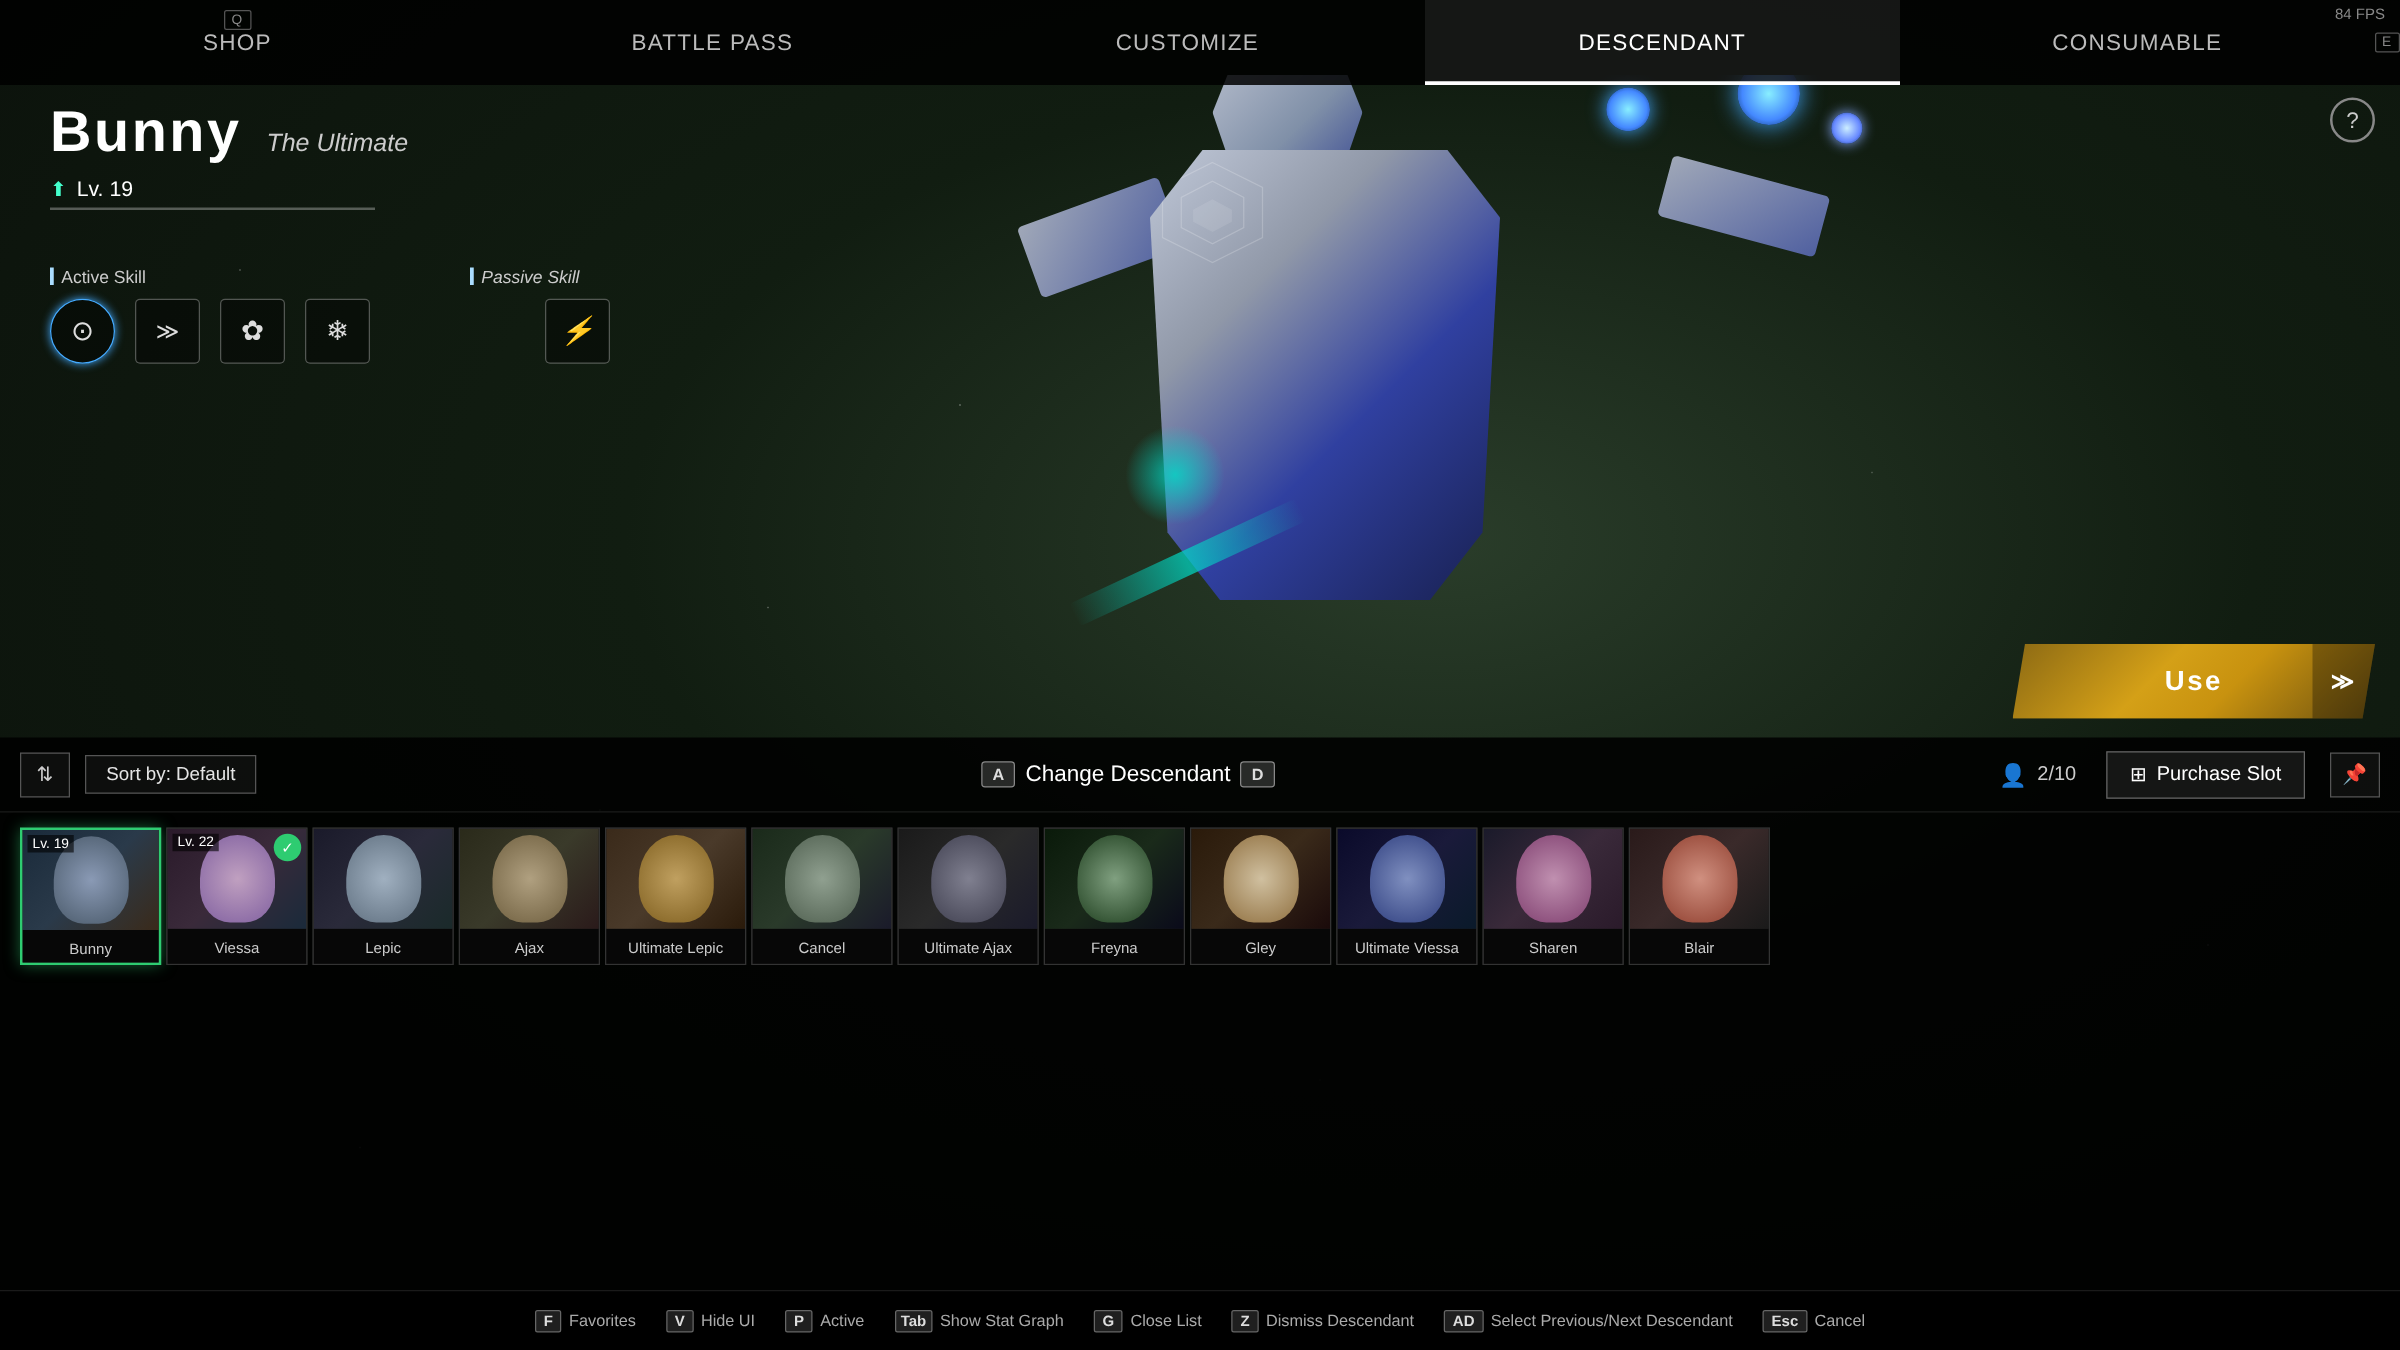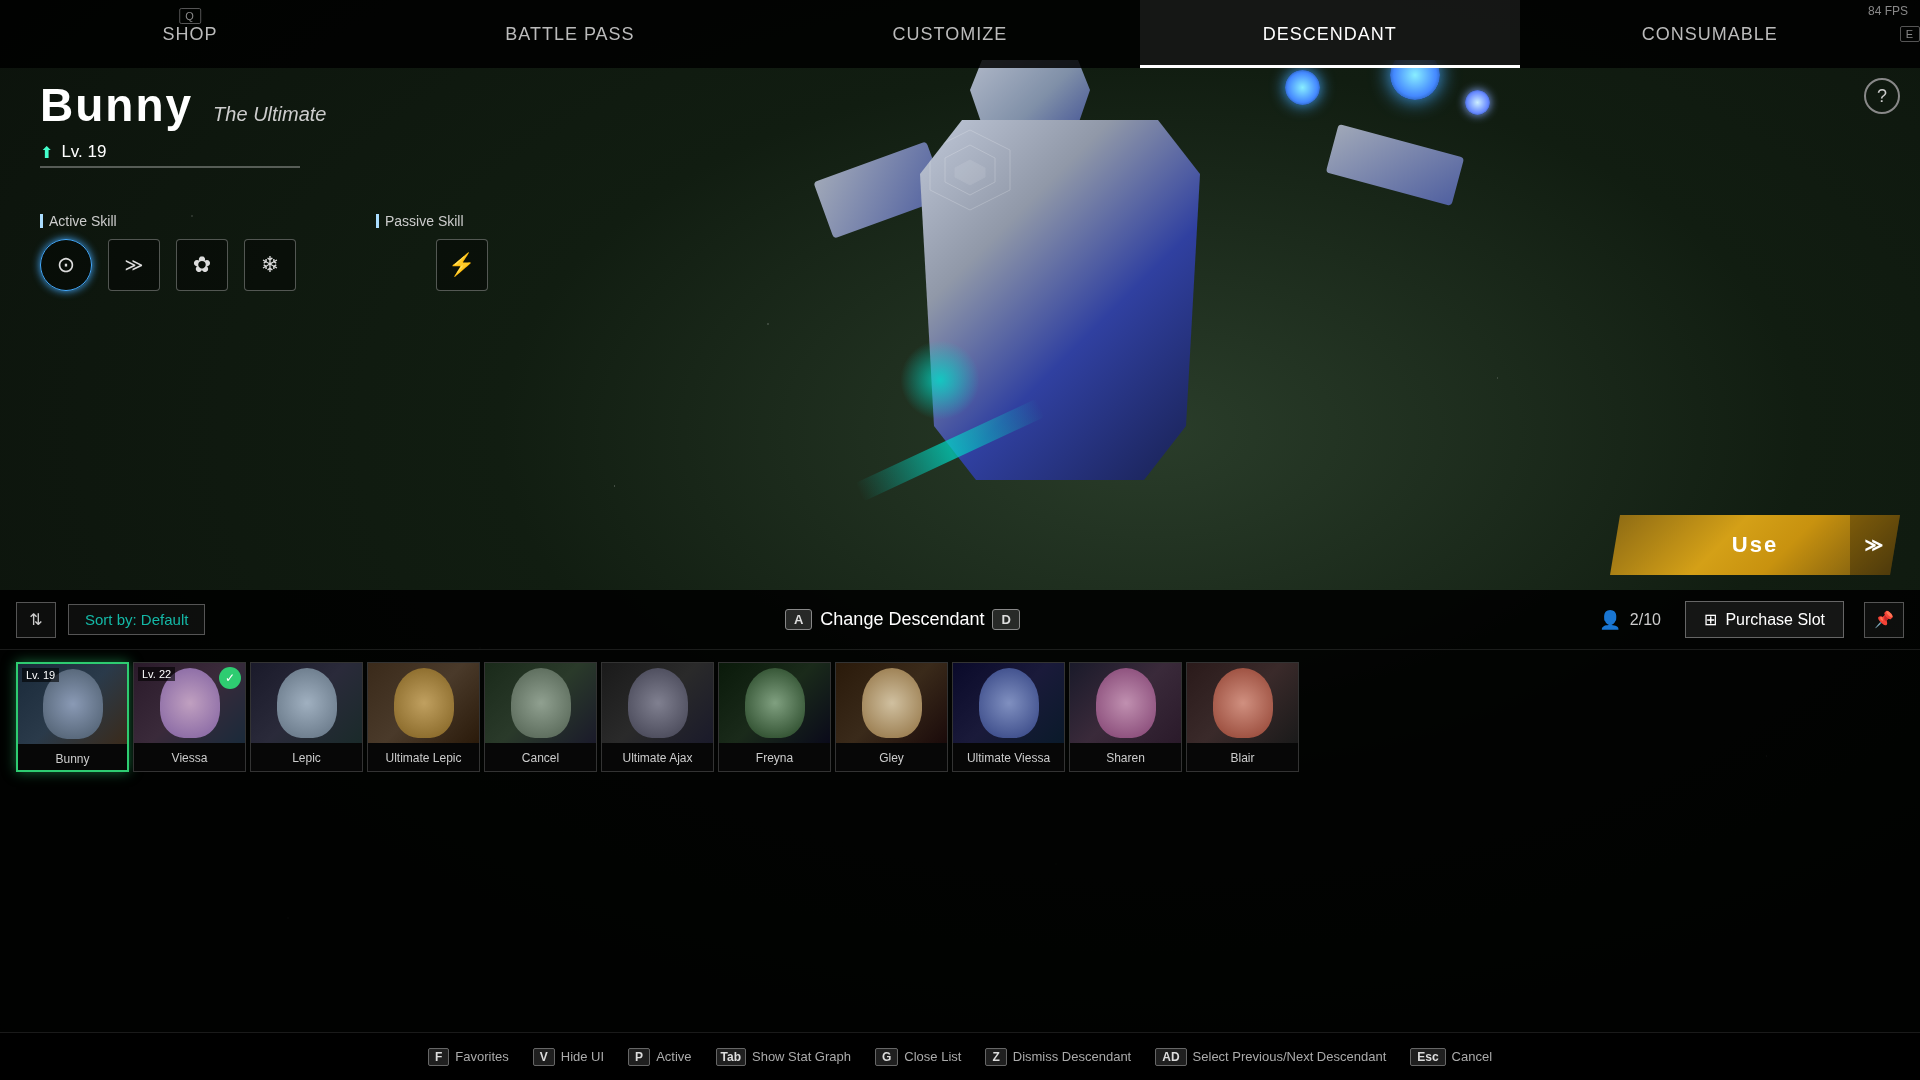--- a/index.html
+++ b/index.html
@@ -266,21 +266,21 @@
       background: rgba(255,255,255,0.05);
       display: flex;
       align-items: center;
       justify-content: center;
       cursor: pointer;
       color: #ccc;
       font-size: 16px;
     }
     .sort-label {
       font-size: 15px;
-      color: #14b8a6;
+      color: #e5e5e5;
       background: rgba(255,255,255,0.05);
       border: 1px solid #555;
       padding: 6px 16px;
       cursor: pointer;
     }
     .change-descendant {
       flex: 1;
       display: flex;
       align-items: center;
       justify-content: center;
@@ -613,21 +613,21 @@
         <div class="skill-label">
           <span>Active Skill</span>
         </div>
         <div class="active-skills">
           <div class="skill-icon skill-icon-circle selected">⊙</div>
           <div class="skill-icon" style="font-size:18px;">≫</div>
           <div class="skill-icon">✿</div>
           <div class="skill-icon">❄</div>
         </div>
       </div>
-      <div style="margin-left:40px;">
+      <div style="margin-left:40px;font-style:italic;">
         <div class="skill-label">
           <span>Passive Skill</span>
         </div>
         <div class="passive-skills">
           <div class="skill-icon">⚡</div>
         </div>
       </div>
     </div>
   </div>
 </div>
@@ -704,20 +704,26 @@
         </div>
         <div class="char-card-name">Viessa</div>
       </div>
       <div class="char-card">
         <div class="char-card-thumb thumb-lepic">
           <div class="face-shape face-lepic"></div>
         </div>
         <div class="char-card-name">Lepic</div>
       </div>
       <div class="char-card">
+        <div class="char-card-thumb thumb-ajax">
+          <div class="face-shape face-ajax"></div>
+        </div>
+        <div class="char-card-name">Ajax</div>
+      </div>
+      <div class="char-card">
         <div class="char-card-thumb thumb-ultimate-lepic">
           <div class="face-shape face-ulepic"></div>
         </div>
         <div class="char-card-name">Ultimate Lepic</div>
       </div>
       <div class="char-card">
         <div class="char-card-thumb thumb-jayber">
           <div class="face-shape face-jayber"></div>
         </div>
         <div class="char-card-name">Cancel</div>

